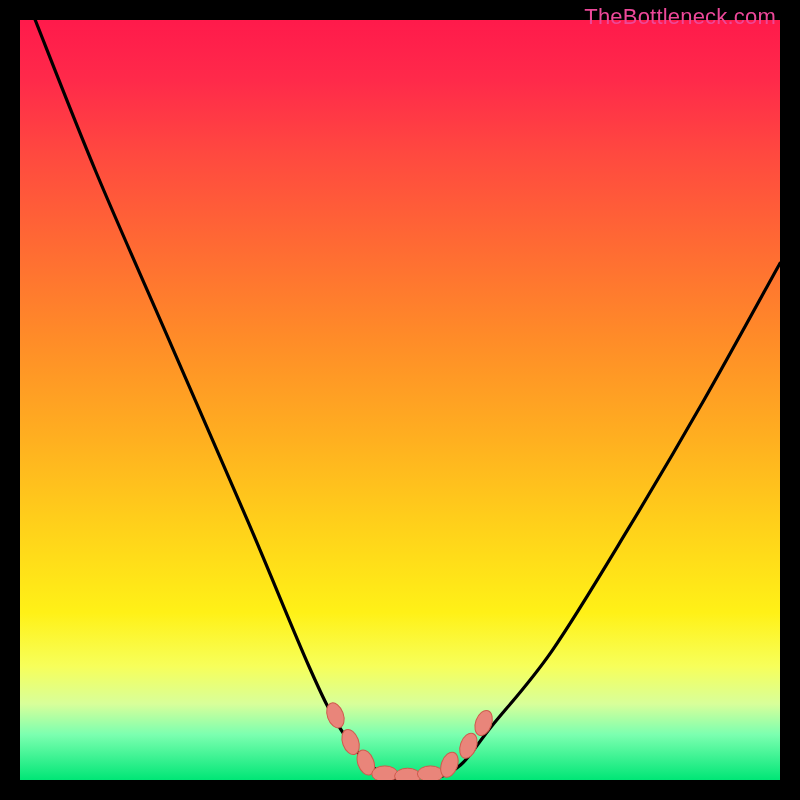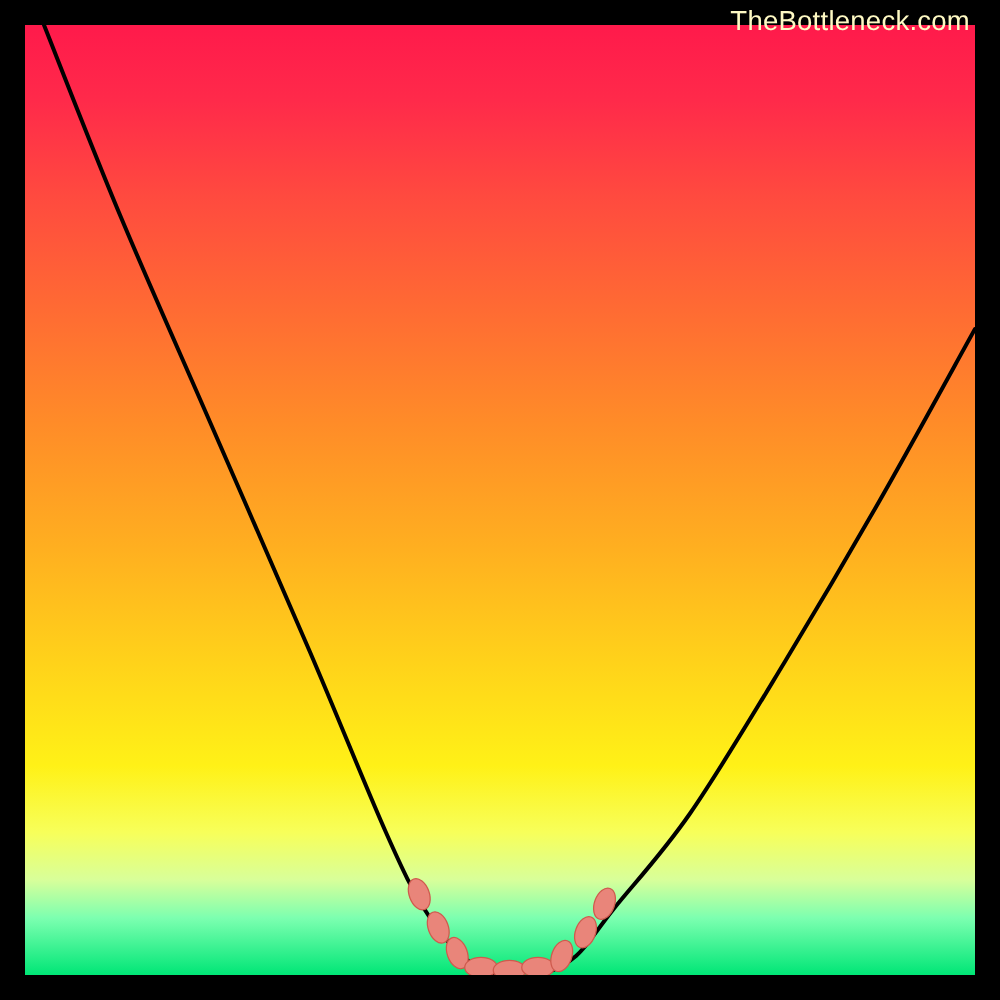--- a/index.html
+++ b/index.html
@@ -37,21 +37,21 @@
       #d8ff9a 90%,
       #7cffb0 94%,
       #00e676 100%
     );
     overflow: hidden;
   }
   .watermark {
     position: absolute;
     top: 4px;
     right: 24px;
-    color: #fef9c3;
+    color: #ec4899;
     font-size: 22px;
     letter-spacing: 0.2px;
     font-weight: 400;
     user-select: none;
   }
   svg.curve {
     position: absolute;
     left: 0;
     top: 0;
     width: 760px;

